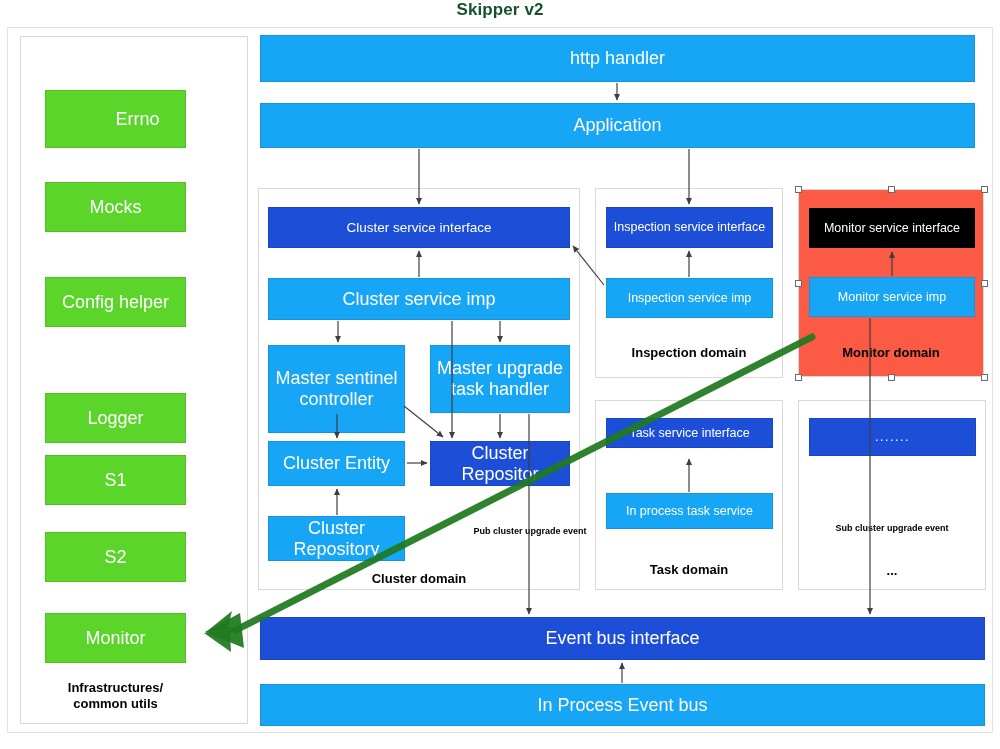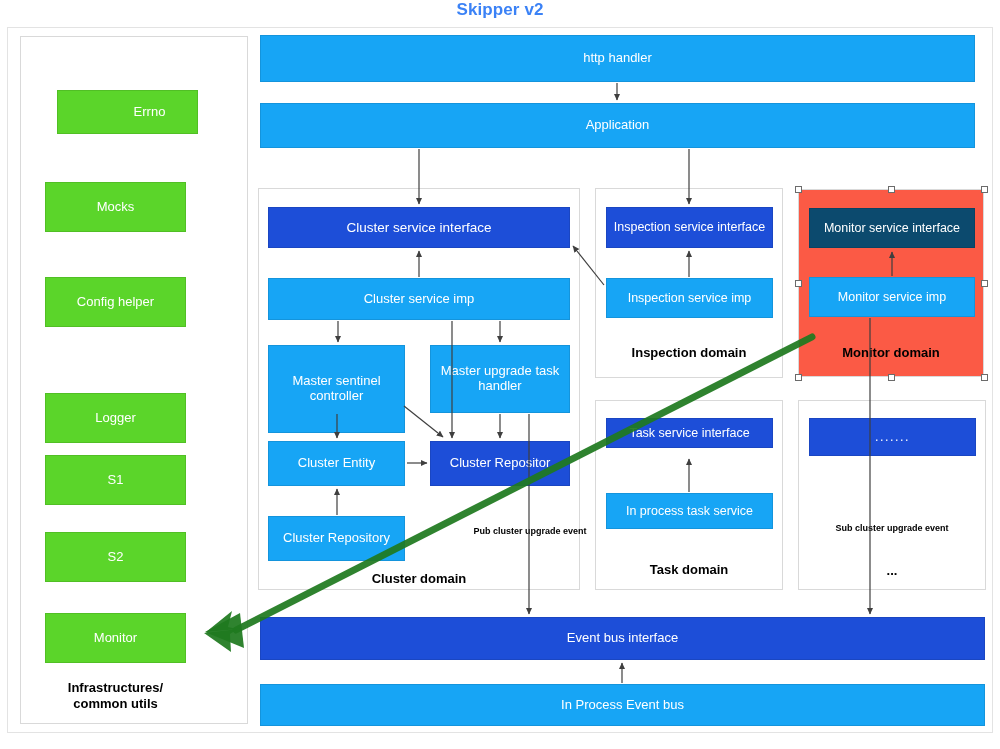--- a/index.html
+++ b/index.html
@@ -22,49 +22,49 @@
   .abs { position: absolute; box-sizing: border-box; }
 
   
   #diagram-title {
     position: absolute;
     left: 0; top: 0;
     width: 1000px;
     text-align: center;
     font-size: 17px;
     font-weight: bold;
-    color: #3b82f6;
+    color: #14532d;
     letter-spacing: 0.1px;
   }
 
   
   #outer-frame {
     left: 7px; top: 27px;
     width: 986px; height: 706px;
     border: 1px solid #e3e3e3;
     background: #ffffff;
   }
 
   
   .node {
     display: flex;
     align-items: center;
     justify-content: center;
     text-align: center;
     color: #ffffff;
     line-height: 1.15;
     border: 1px solid rgba(0,0,0,0.10);
-    font-size: 13px;
+    font-size: 18px;
     padding: 0 4px;
   }
   .blue   { background: #17a5f5; }
   .pink   { background: #1d4ed8; }
   .green  { background: #5bd52a; }
   .orange { background: #fb5a45; }
-  .lightpink { background: #0c4a6e; }
+  .lightpink { background: #000000; }
 
   
   .domain-box {
     border: 1px solid #d9d9d9;
     background: #ffffff;
   }
   .domain-label {
     position: absolute;
     text-align: center;
     font-size: 13px;
@@ -103,21 +103,21 @@
 <body>
 
 <div id="canvas">
 
   <div id="diagram-title">Skipper v2</div>
 
   <div id="outer-frame" class="abs"></div>
 
   <div class="abs domain-box" id="infra-panel" style="left:20px; top:36px; width:228px; height:688px;"></div>
 
-  <div class="abs node green" style="left:57px; top:90px; width:141px; height:44px;padding-left:48px;">
+  <div class="abs node green" style="left:45px; top:90px; width:141px; height:58px;padding-left:48px;">
     <span>Errno</span>
   </div>
   <div class="abs node green" style="left:45px; top:182px; width:141px; height:50px;">
     <span>Mocks</span>
   </div>
   <div class="abs node green" style="left:45px; top:277px; width:141px; height:50px;">
     <span>Config helper</span>
   </div>
   <div class="abs node green" style="left:45px; top:365px; width:141px; height:50px;margin-top:28px;">
     <span>Logger</span>

